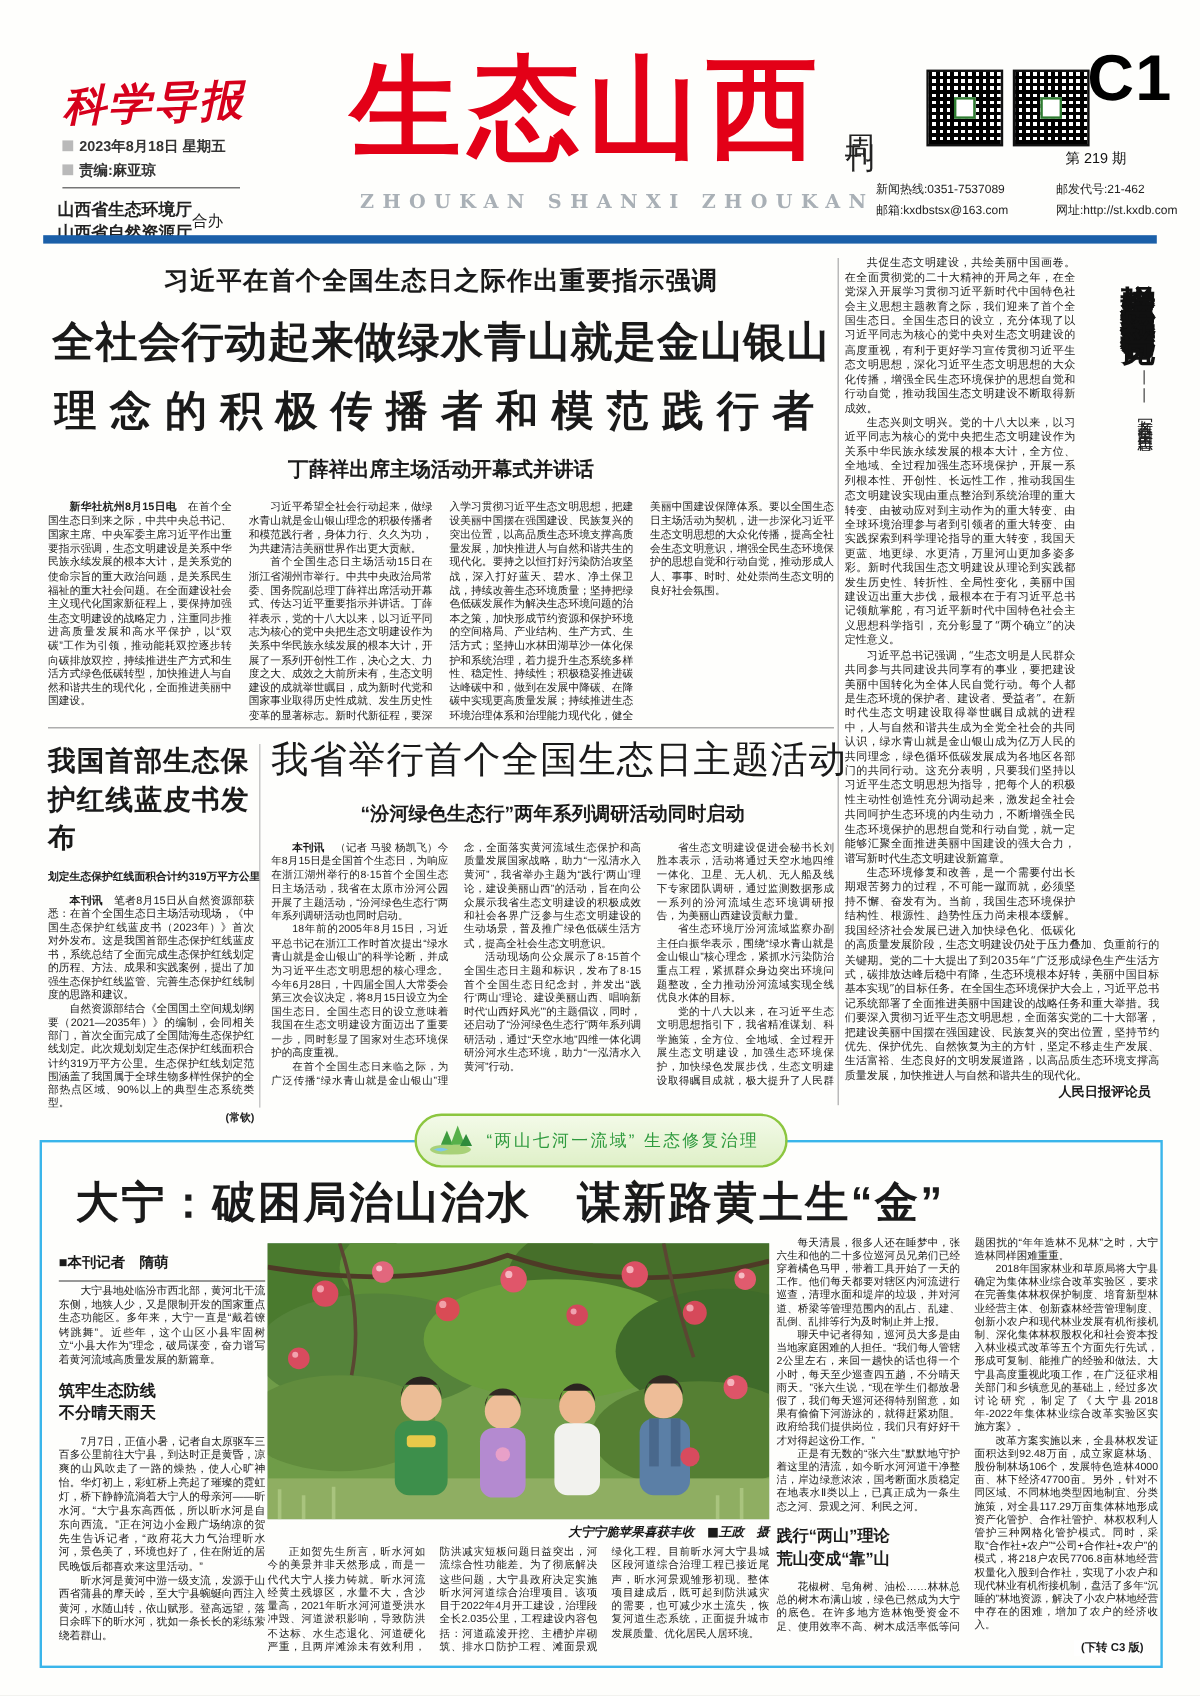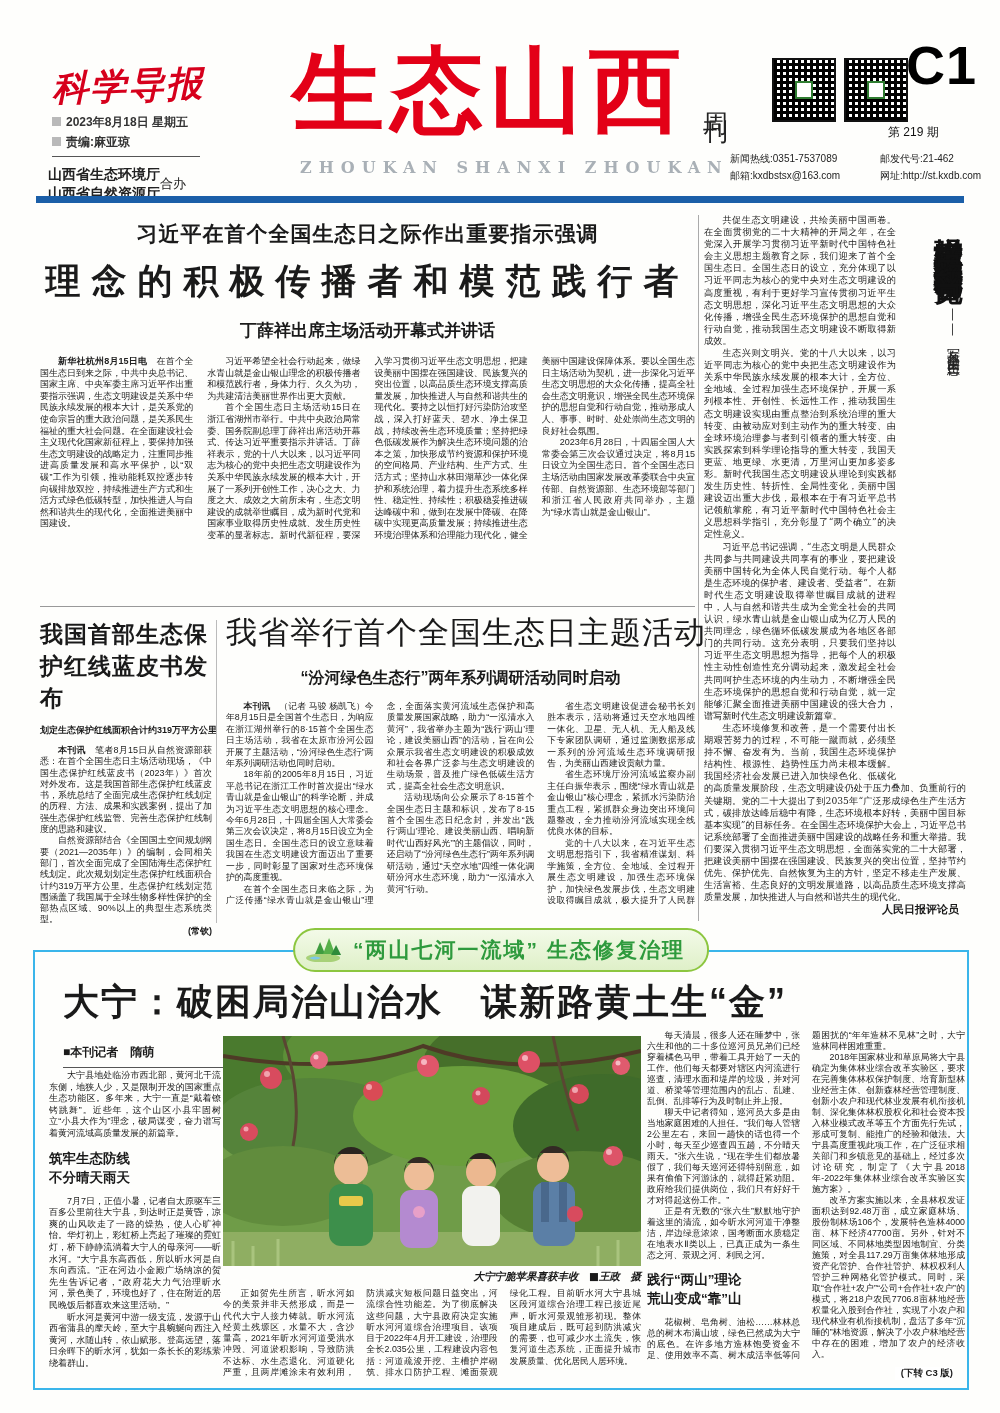--- a/index.html
+++ b/index.html
@@ -67,24 +67,24 @@
   .prov-sub{text-align:center;font-size:16px;font-weight:bold;margin-top:14px;}
   .prov-body{margin-top:12px;height:206px;overflow:hidden;column-count:3;column-gap:13px;column-fill:auto;
              font-size:8.8px;line-height:11.4px;text-align:justify;}
   .prov-body p{margin:0;text-indent:2em;}
   b.inb{font-weight:bold;}
   
   .frame{position:absolute;left:33px;top:950px;width:932px;height:436px;border:2px solid #3ab5ea;}
   .banner{position:absolute;left:50%;top:-24px;transform:translateX(-50%);display:flex;align-items:center;
           background:linear-gradient(#f3fae8,#dff0c8);border:2px solid #8cc63f;border-radius:24px;
           padding:4px 22px 4px 10px;gap:8px;white-space:nowrap;}
-  .banner-label{font-size:21px;font-weight:700;color:#2e9a3d;letter-spacing:2px;text-align:center;}
+  .banner-label{font-size:14px;font-weight:400;color:#2e9a3d;letter-spacing:2px;text-align:center;}
   .dn-title{position:absolute;left:28px;top:26px;font-size:36px;font-weight:900;letter-spacing:2px;white-space:nowrap;}
   .dn-byline{position:absolute;left:14px;top:92px;width:172px;font-size:12px;font-weight:bold;
-             border-bottom:1px solid #555;padding-bottom:6px;margin-left:14px;}
+             border-bottom:1px solid #555;padding-bottom:6px;}
   .dn-left{position:absolute;left:14px;top:118px;width:172px;height:308px;overflow:hidden;
            font-size:9px;line-height:11.6px;text-align:justify;}
   .dn-left p{margin:0;text-indent:2em;}
   .dn-subhead{font-size:13.5px;font-weight:900;line-height:19px;margin:9px 0;text-indent:0 !important;}
   .dn-photo{position:absolute;left:188px;top:84px;width:418px;height:230px;overflow:hidden;background:#567d35;}
   .dn-caption{position:absolute;left:188px;top:318px;width:418px;text-align:right;
               font-family:"DejaVu Serif",serif;font-size:10.5px;font-weight:bold;font-style:italic;}
   .dn-center{position:absolute;left:188px;top:336px;width:418px;height:94px;overflow:hidden;
              column-count:3;column-gap:12px;column-fill:auto;font-size:8.8px;line-height:11.3px;text-align:justify;}
   .dn-center p{margin:0;text-indent:2em;}
@@ -121,27 +121,27 @@
   <div class="mh-contact">
     <span>新闻热线:0351-7537089</span>
     <span>邮发代号:21-462</span>
     <span>邮箱:kxdbstsx@163.com</span>
     <span>网址:http://st.kxdb.com</span>
   </div>
   <div class="mh-bar"></div>
 
   <div class="lead">
     <div class="lead-kicker">习近平在首个全国生态日之际作出重要指示强调</div>
+    <div class="lead-h1">全社会行动起来做绿水青山就是金山银山</div>
     <div class="lead-h2">理念的积极传播者和模范践行者</div>
     <div class="lead-deck">丁薛祥出席主场活动开幕式并讲话</div>
     <div class="lead-body">
       <p><b class="inb">新华社杭州8月15日电</b><span>　在首个全国生态日到来之际，中共中央总书记、国家主席、中央军委主席习近平作出重要指示强调，生态文明建设是关系中华民族永续发展的根本大计，是关系党的使命宗旨的重大政治问题，是关系民生福祉的重大社会问题。在全面建设社会主义现代化国家新征程上，要保持加强生态文明建设的战略定力，注重同步推进高质量发展和高水平保护，以“双碳”工作为引领，推动能耗双控逐步转向碳排放双控，持续推进生产方式和生活方式绿色低碳转型，加快推进人与自然和谐共生的现代化，全面推进美丽中国建设。</span></p>
       <p>习近平希望全社会行动起来，做绿水青山就是金山银山理念的积极传播者和模范践行者，身体力行、久久为功，为共建清洁美丽世界作出更大贡献。</p>
       <p>首个全国生态日主场活动15日在浙江省湖州市举行。中共中央政治局常委、国务院副总理丁薛祥出席活动开幕式、传达习近平重要指示并讲话。丁薛祥表示，党的十八大以来，以习近平同志为核心的党中央把生态文明建设作为关系中华民族永续发展的根本大计，开展了一系列开创性工作，决心之大、力度之大、成效之大前所未有，生态文明建设的成就举世瞩目，成为新时代党和国家事业取得历史性成就、发生历史性变革的显著标志。新时代新征程，要深入学习贯彻习近平生态文明思想，把建设美丽中国摆在强国建设、民族复兴的突出位置，以高品质生态环境支撑高质量发展，加快推进人与自然和谐共生的现代化。要持之以恒打好污染防治攻坚战，深入打好蓝天、碧水、净土保卫战，持续改善生态环境质量；坚持把绿色低碳发展作为解决生态环境问题的治本之策，加快形成节约资源和保护环境的空间格局、产业结构、生产方式、生活方式；坚持山水林田湖草沙一体化保护和系统治理，着力提升生态系统多样性、稳定性、持续性；积极稳妥推进碳达峰碳中和，做到在发展中降碳、在降碳中实现更高质量发展；持续推进生态环境治理体系和治理能力现代化，健全美丽中国建设保障体系。要以全国生态日主场活动为契机，进一步深化习近平生态文明思想的大众化传播，提高全社会生态文明意识，增强全民生态环境保护的思想自觉和行动自觉，推动形成人人、事事、时时、处处崇尚生态文明的良好社会氛围。</p>
-      <p>2023年6月28日，十四届全国人大常委会第三次会议通过决定，将8月15日设立为全国生态日。首个全国生态日主场活动由国家发展改革委联合中央宣传部、自然资源部、生态环境部等部门和浙江省人民政府共同举办，主题为“绿水青山就是金山银山”。</p>
     </div>
   </div>
   <div class="sec-rule"></div>
   <div class="vdiv1"></div>
 
   <div class="comm">
     <div class="comm-titleblock">
       <div class="comm-vtitle">增强全民生态环境保护的思想自觉和行动自觉</div>
       <div class="comm-vsub">——写在首个全国生态日</div>
     </div>

